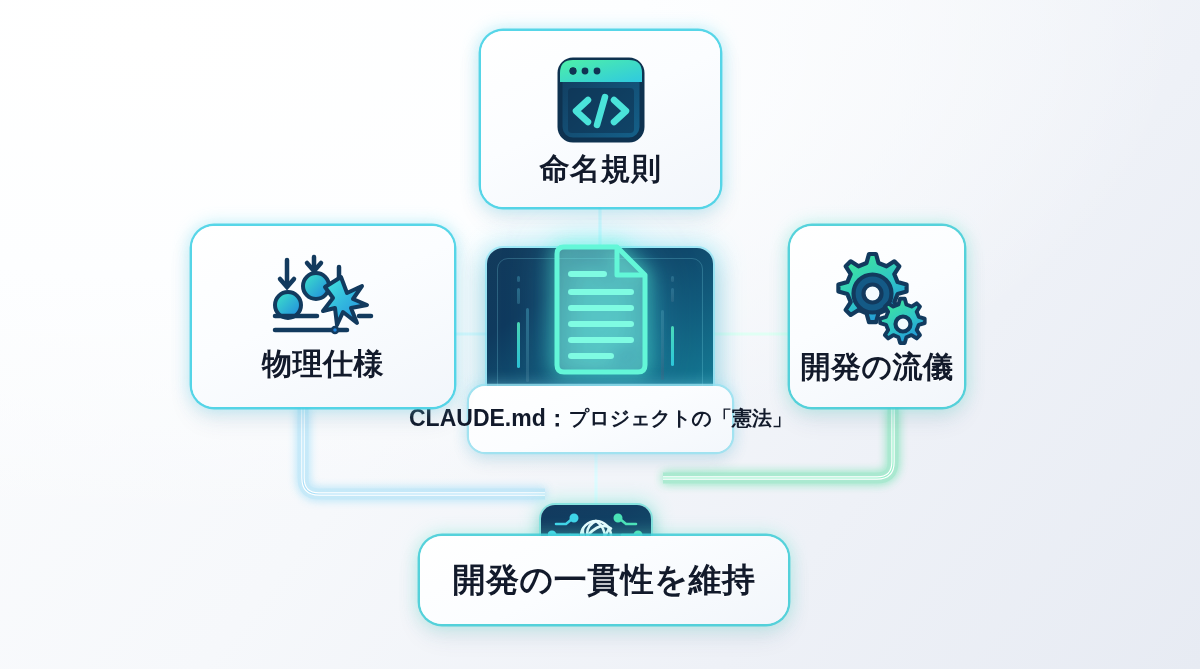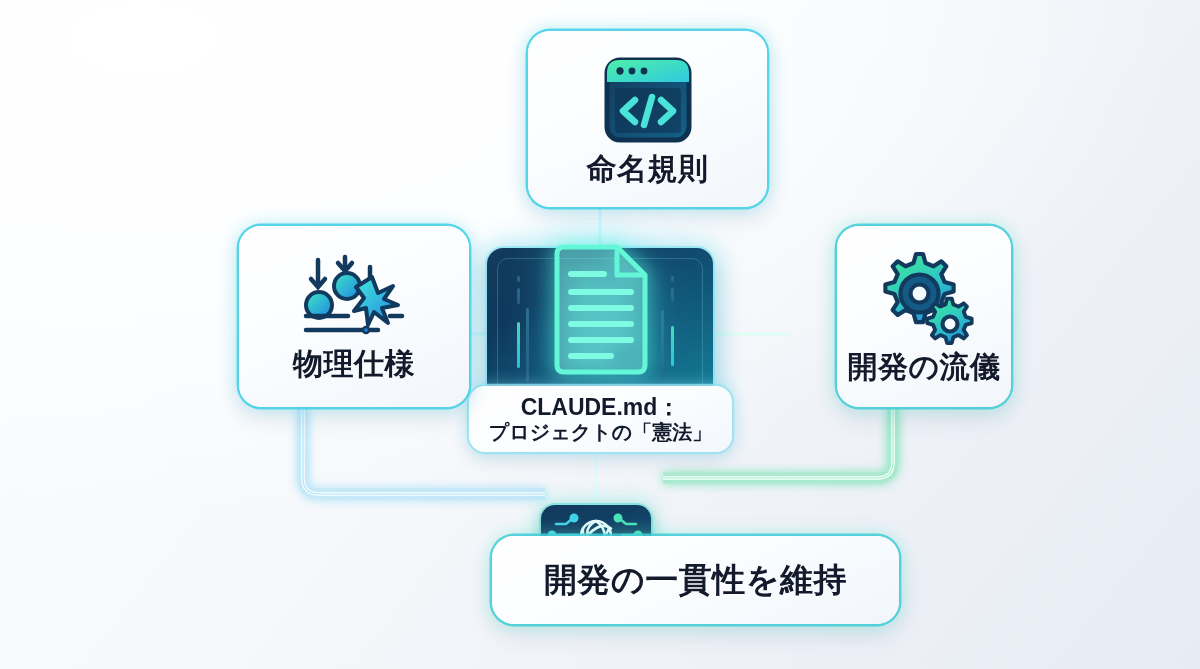--- a/index.html
+++ b/index.html
@@ -73,64 +73,63 @@
     border-radius: 22px;
     background: linear-gradient(155deg, #ffffff 0%, #fbfdff 45%, #f2f6fb 100%);
     box-shadow:
       0 0 0 2.4px rgba(63, 208, 228, .85),
       0 0 16px 3px rgba(110, 225, 245, .42),
       0 12px 24px rgba(40, 70, 110, .10);
     display: flex;
     flex-direction: column;
     align-items: center;
     justify-content: center;
-    margin-left: 47px;
   }
   .card.green-edge {
     box-shadow:
       0 0 0 2.4px rgba(64, 205, 215, .85),
       0 0 16px 3px rgba(110, 235, 215, .42),
       0 12px 24px rgba(40, 70, 110, .10);
   }
   .card-label {
     color: #121a2b;
     font-weight: bold;
     font-size: 30px;
     letter-spacing: 0.5px;
     line-height: 1.1;
     text-shadow: 0 1px 0 rgba(255,255,255,.9);
     white-space: nowrap;
   }
   .card-icon { display: block; }
 
   #card-top    { left: 481px; top: 31px;  width: 239px; height: 176px; }
-  #card-left   { left: 192px; top: 226px; width: 230px; height: 181px; }
+  #card-left   { left: 192px; top: 226px; width: 262px; height: 181px; }
   #card-right  { left: 790px; top: 226px; width: 174px; height: 181px; }
-  #card-bottom { left: 445px; top: 536px; width: 407px; height: 88px; }
+  #card-bottom { left: 420px; top: 536px; width: 368px; height: 88px; }
   #card-bottom .card-label { font-size: 33px; }
 
   #card-top .card-icon    { margin-bottom: 6px; }
   #card-left .card-icon   { margin-bottom: 4px; }
   #card-right .card-icon  { margin-bottom: 4px; }
 
   
   #core-caption {
     position: absolute;
     left: 469px;
     top: 386px;
     width: 263px;
     height: 66px;
     border-radius: 16px;
     background: linear-gradient(160deg, #ffffff 0%, #fbfdff 50%, #f3f7fc 100%);
     box-shadow:
       0 0 0 2.2px rgba(150, 225, 240, .8),
       0 0 14px 3px rgba(140, 230, 250, .40),
       0 8px 18px rgba(40, 70, 110, .12);
     display: flex;
-    flex-direction: column;
+    flex-direction: row;
     align-items: center;
     justify-content: center;
   }
   #core-caption .line {
     color: #121a2b;
     font-weight: bold;
     font-size: 23px;
     line-height: 1.18;
     white-space: nowrap;
   }

